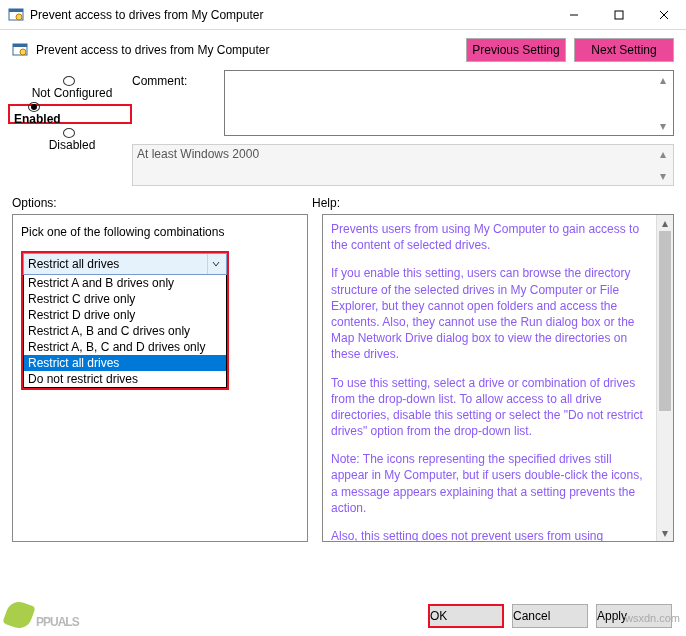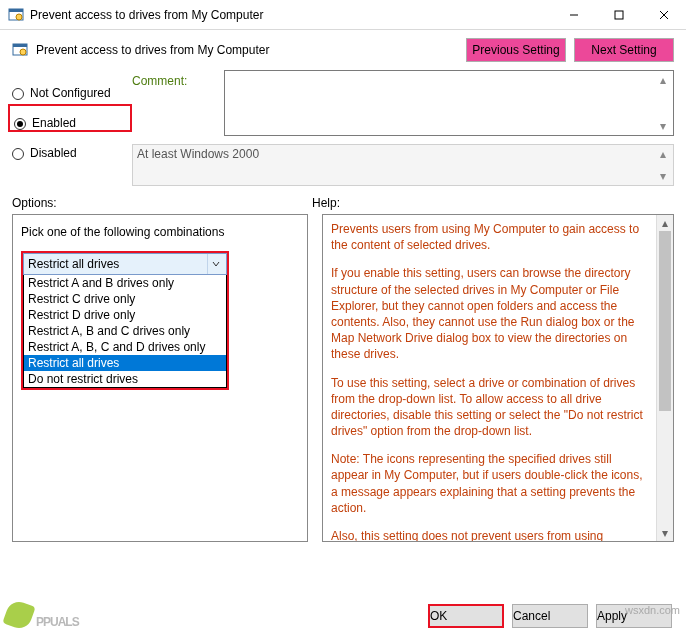--- a/index.html
+++ b/index.html
@@ -15,30 +15,30 @@
 
   
   .header-row { display: flex; align-items: center; padding: 8px 12px 4px 12px; }
   .header-row .win-icon { width: 16px; height: 16px; margin-right: 8px; }
   .policy-name { flex: 1; color: #000; }
   .nav-btn { height: 24px; width: 100px; margin-left: 8px; border: 1px solid #adadad; background: #ec4899; text-align: center; line-height: 22px; }
 
   
   .upper { display: flex; padding: 4px 12px 0 12px; }
   .state-col { width: 120px; padding-top: 6px; }
-  .radio-row { display: flex; align-items: flex-end; height: 24px; margin-bottom: 4px; }
+  .radio-row { display: flex; align-items: center; height: 24px; margin-bottom: 4px; flex-direction: column; }
   .radio { width: 12px; height: 12px; border: 1px solid #333; border-radius: 50%; margin-right: 6px; display: inline-flex; align-items: center; justify-content: center; }
   .radio.checked::after { content: ""; width: 6px; height: 6px; background: #000; border-radius: 50%; display: block; }
   .hl-red { border: 2px solid #e81123; }
-  .enabled-wrap { padding: 0 10px 0 0; margin-left: -4px; display: flex; align-items: center; height: 28px;}
+  .enabled-wrap { padding: 0 10px 0 0; margin-left: -4px; display: flex; align-items: center; height: 20px; font-weight: bold;}
   .enabled-wrap .radio-row{margin-bottom:0;}
 
   .field-col { flex: 1; }
   .field-row { display: flex; margin-bottom: 8px; }
-  .field-label { width: 92px; padding-top: 4px; color: #4d7c0f;}
+  .field-label { width: 92px; padding-top: 4px; color: #000000;}
   .comment-box { flex: 1; height: 66px; border: 1px solid #7a7a7a; background: #fff; padding: 2px 4px; position: relative;}
   .supported-box { flex: 1; height: 42px; border: 1px solid #d0d0d0; background: #f5f5f5; padding: 2px 4px; color: #555; position: relative;}
   .scroll-arrow { position: absolute; right: 2px; width: 16px; height: 16px; display:flex; align-items:center; justify-content:center; color:#888;}
   .scroll-arrow.up{ top:1px;} .scroll-arrow.down{ bottom:1px;}
 
   
   .labels-row { display: flex; padding: 2px 12px 2px 12px; }
   .label-options { width: 300px; }
   .label-help { flex: 1; }
 
@@ -51,32 +51,32 @@
   .help-box .scrollbar .up{top:0;} .help-box .scrollbar .down{bottom:0;}
 
   .option-title { margin-bottom: 12px; display:block;}
   .combo-wrap { position: relative; border: 2px solid #e81123; padding: 0; width: 208px;}
   .combo { height: 22px; border: 1px solid #7a9acb; background: #e5f1fb; display: flex; align-items: center; padding: 0 4px; position: relative; color:#000;}
   .combo .chev { position:absolute; right:2px; top:0; bottom:0; width:17px; display:flex; align-items:center; justify-content:center; background:#e5f1fb; border-left:1px solid #c0d4ea;}
   .combo-list { border: 1px solid #000; border-top: none; background: #fff;}
   .combo-item { padding: 1px 4px; white-space: nowrap;}
   .combo-item.sel { background: #0078d7; color: #fff; }
 
-  .help-text p { margin: 0 0 12px 0; line-height: 1.35; color:#c2410c;}
+  .help-text p { margin: 0 0 12px 0; line-height: 1.35; color:#8b5cf6;}
 
   
   .buttons { position:absolute; bottom:8px; right:14px; display:flex; }
   .btn { width: 76px; height: 24px; border:1px solid #adadad; background:#e1e1e1; text-align:left; line-height:22px; margin-left:8px;}
   .btn.ok { border: 2px solid #e81123; line-height:20px;}
 
   
   .wm-left { position:absolute; left:2px; bottom:3px; font-size:26px; font-weight:700; color:#b9b9b9; letter-spacing:-1px; font-family: Arial, sans-serif;}
   .wm-left .leaf{display:inline-block; width:34px; height:34px; vertical-align:-6px; position:relative;}
   .wm-left .leaf::before{content:""; position:absolute; left:4px; top:4px; width:26px; height:26px; background:#a9cf4a; border-radius:50% 4px 50% 4px; transform:rotate(20deg);}
-  .wm-right{ position:absolute; right:6px; bottom:20px; font-size:11px; color:#aaa; font-family:Arial,sans-serif;}
+  .wm-right{ position:absolute; right:6px; bottom:12px; font-size:11px; color:#aaa; font-family:Arial,sans-serif;}
 </style>
 </head>
 <body>
 
 <div class="titlebar">
   <span class="win-icon">
     <svg viewBox="0 0 16 16">
         <rect x="1" y="2" width="14" height="11" fill="#fff" stroke="#356a9e"></rect>
         <rect x="1" y="2" width="14" height="3" fill="#356a9e"></rect>
         <circle cx="11" cy="10" r="3" fill="#ffd257" stroke="#b87f00"></circle>

